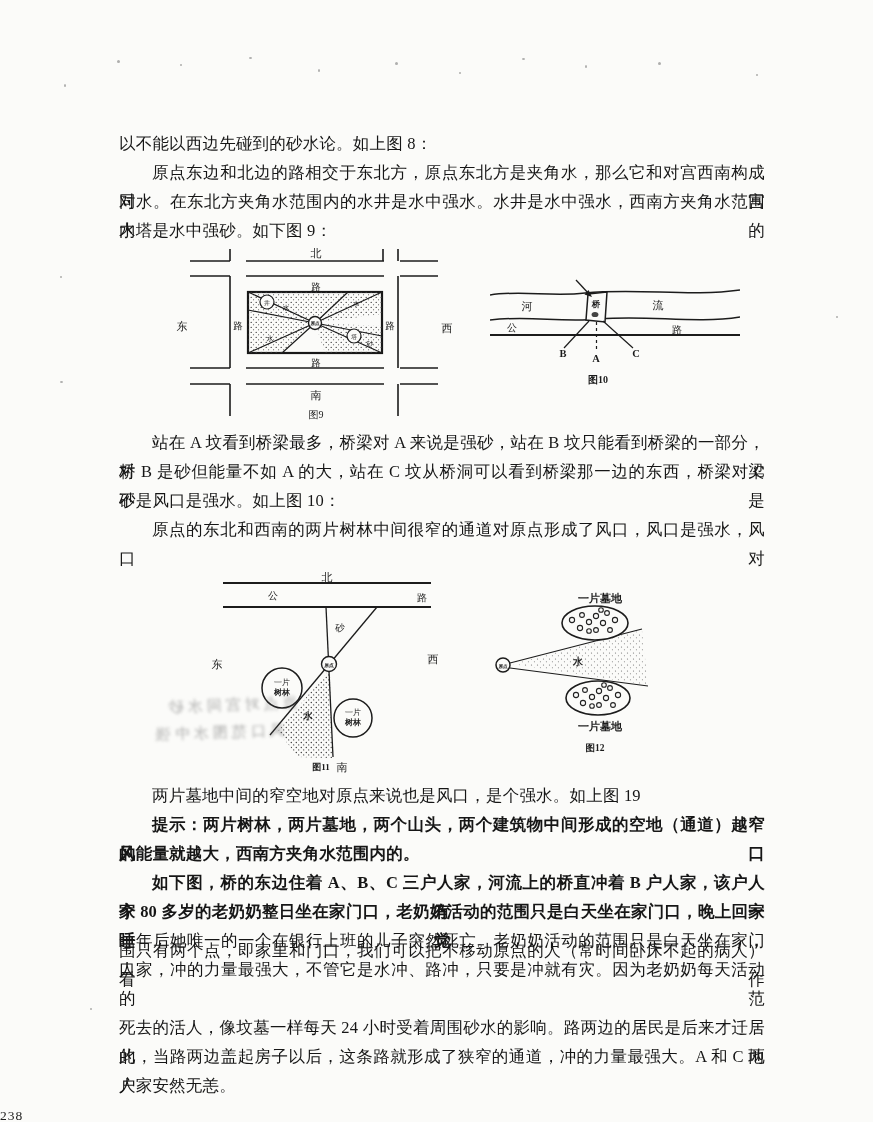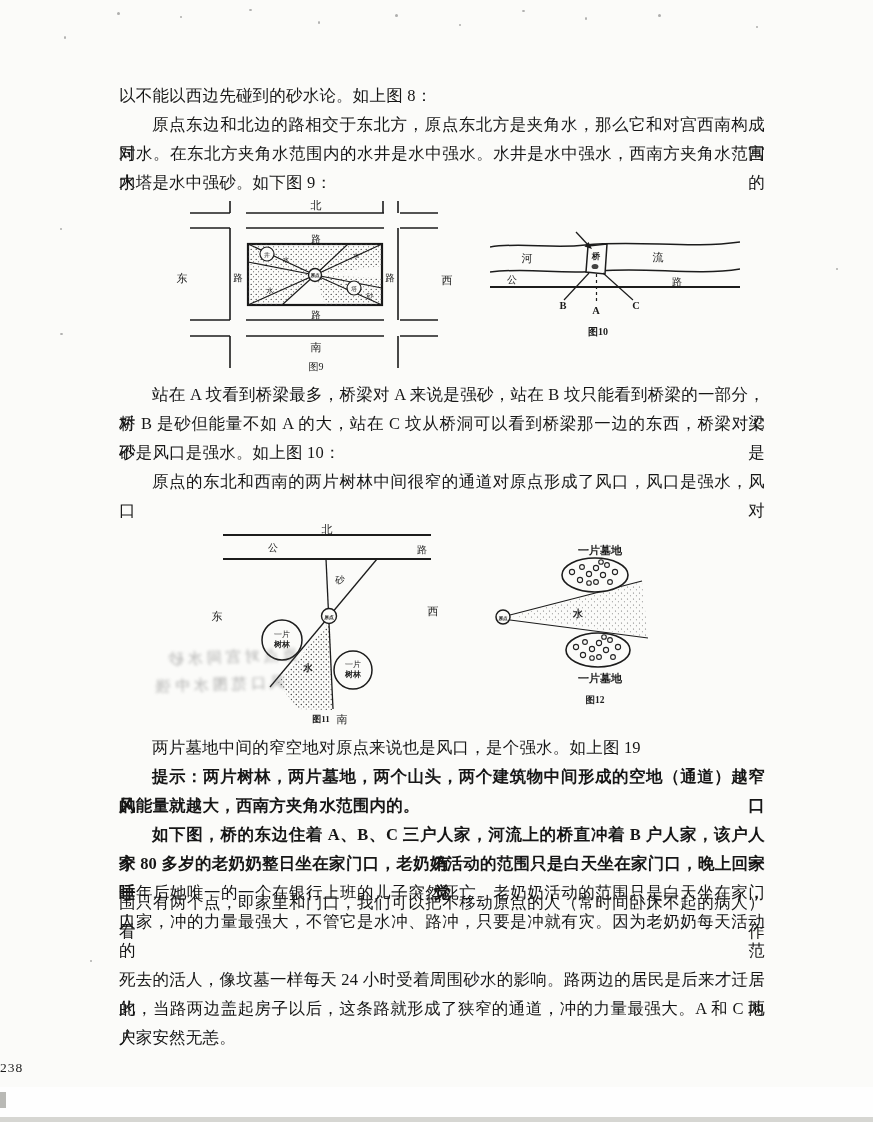--- a/index.html
+++ b/index.html
@@ -2,21 +2,21 @@
 <html><head>
 <meta charset="utf-8">
 <style>
   html,body{margin:0;padding:0;}
   body{
     width:873px;height:1122px;position:relative;overflow:hidden;
     background:#fbfbf9;
     font-family:"Liberation Serif","DejaVu Serif",serif;
     color:#161616;
   }
-  .page{position:absolute;inset:0;}
+  .page{position:absolute;inset:0;margin-top:48px;}
   .ln{
     position:absolute;left:119px;width:646px;
     font-size:16.5px;line-height:29px;
     letter-spacing:.2px;
     text-align:justify;
   }
   .ln.j{text-align-last:justify;}
   .ln.ind{text-indent:33px;}
   .ln.b{font-weight:bold;}
   .pageno{

